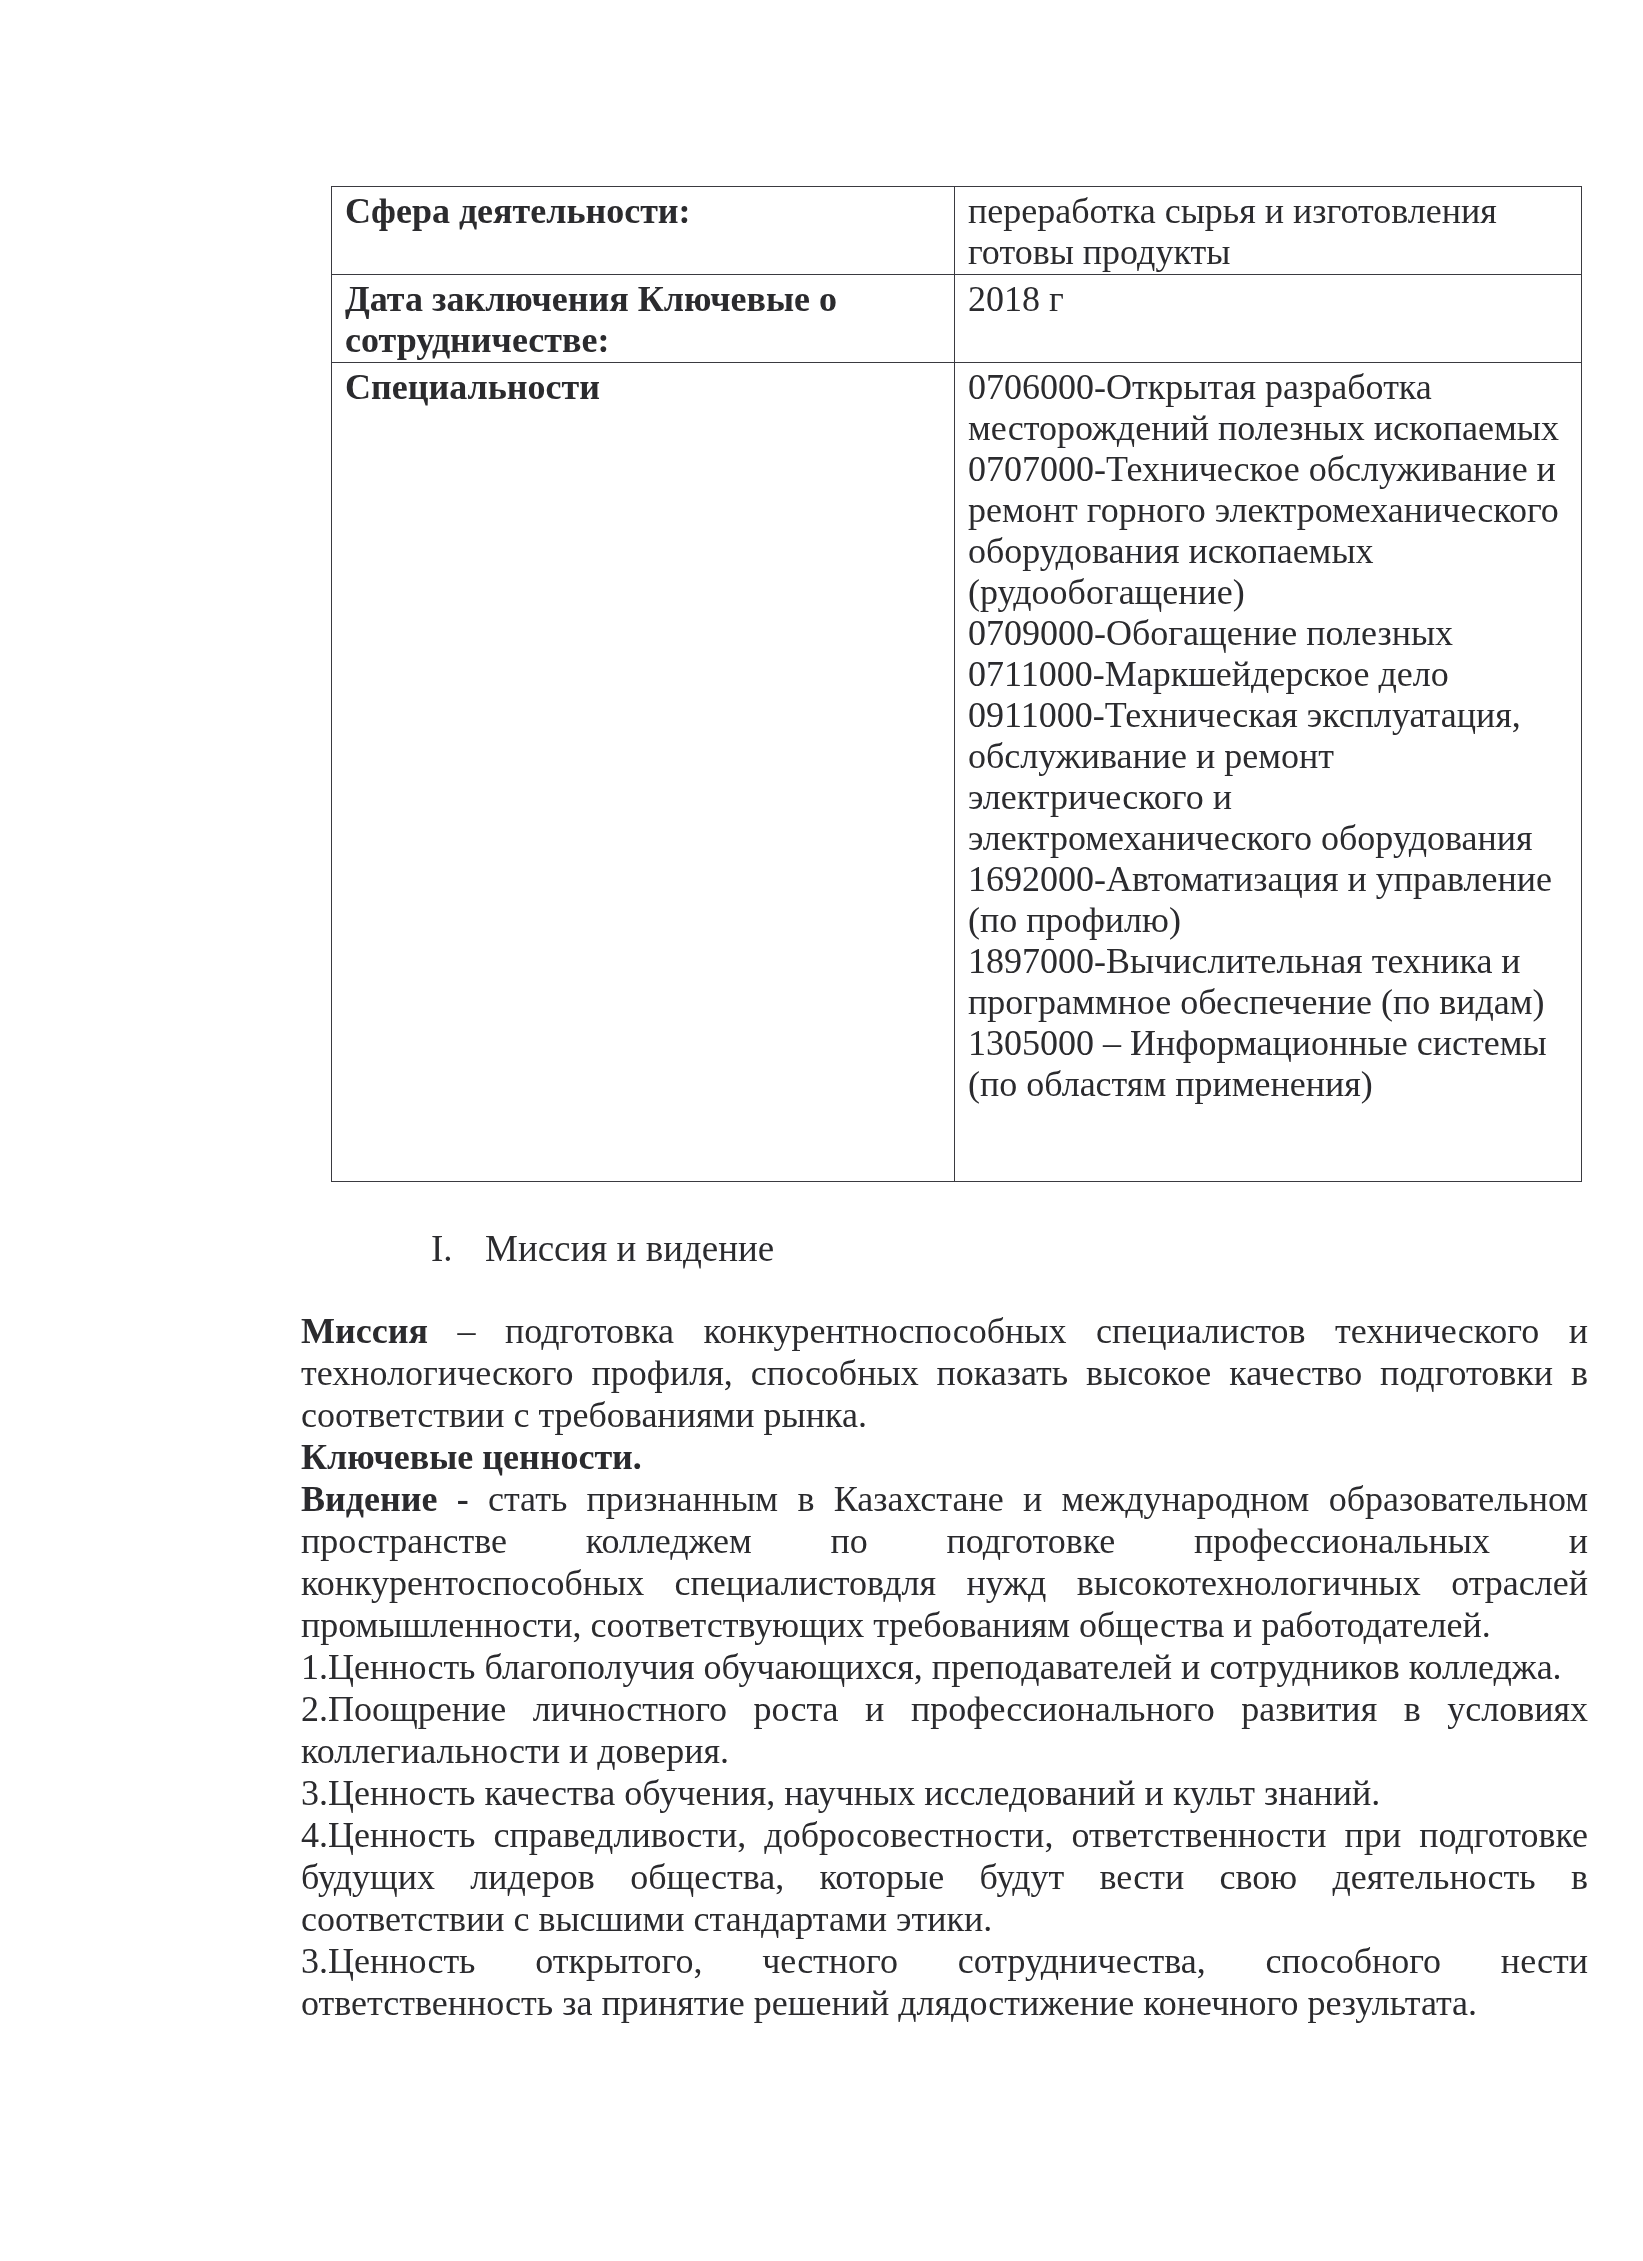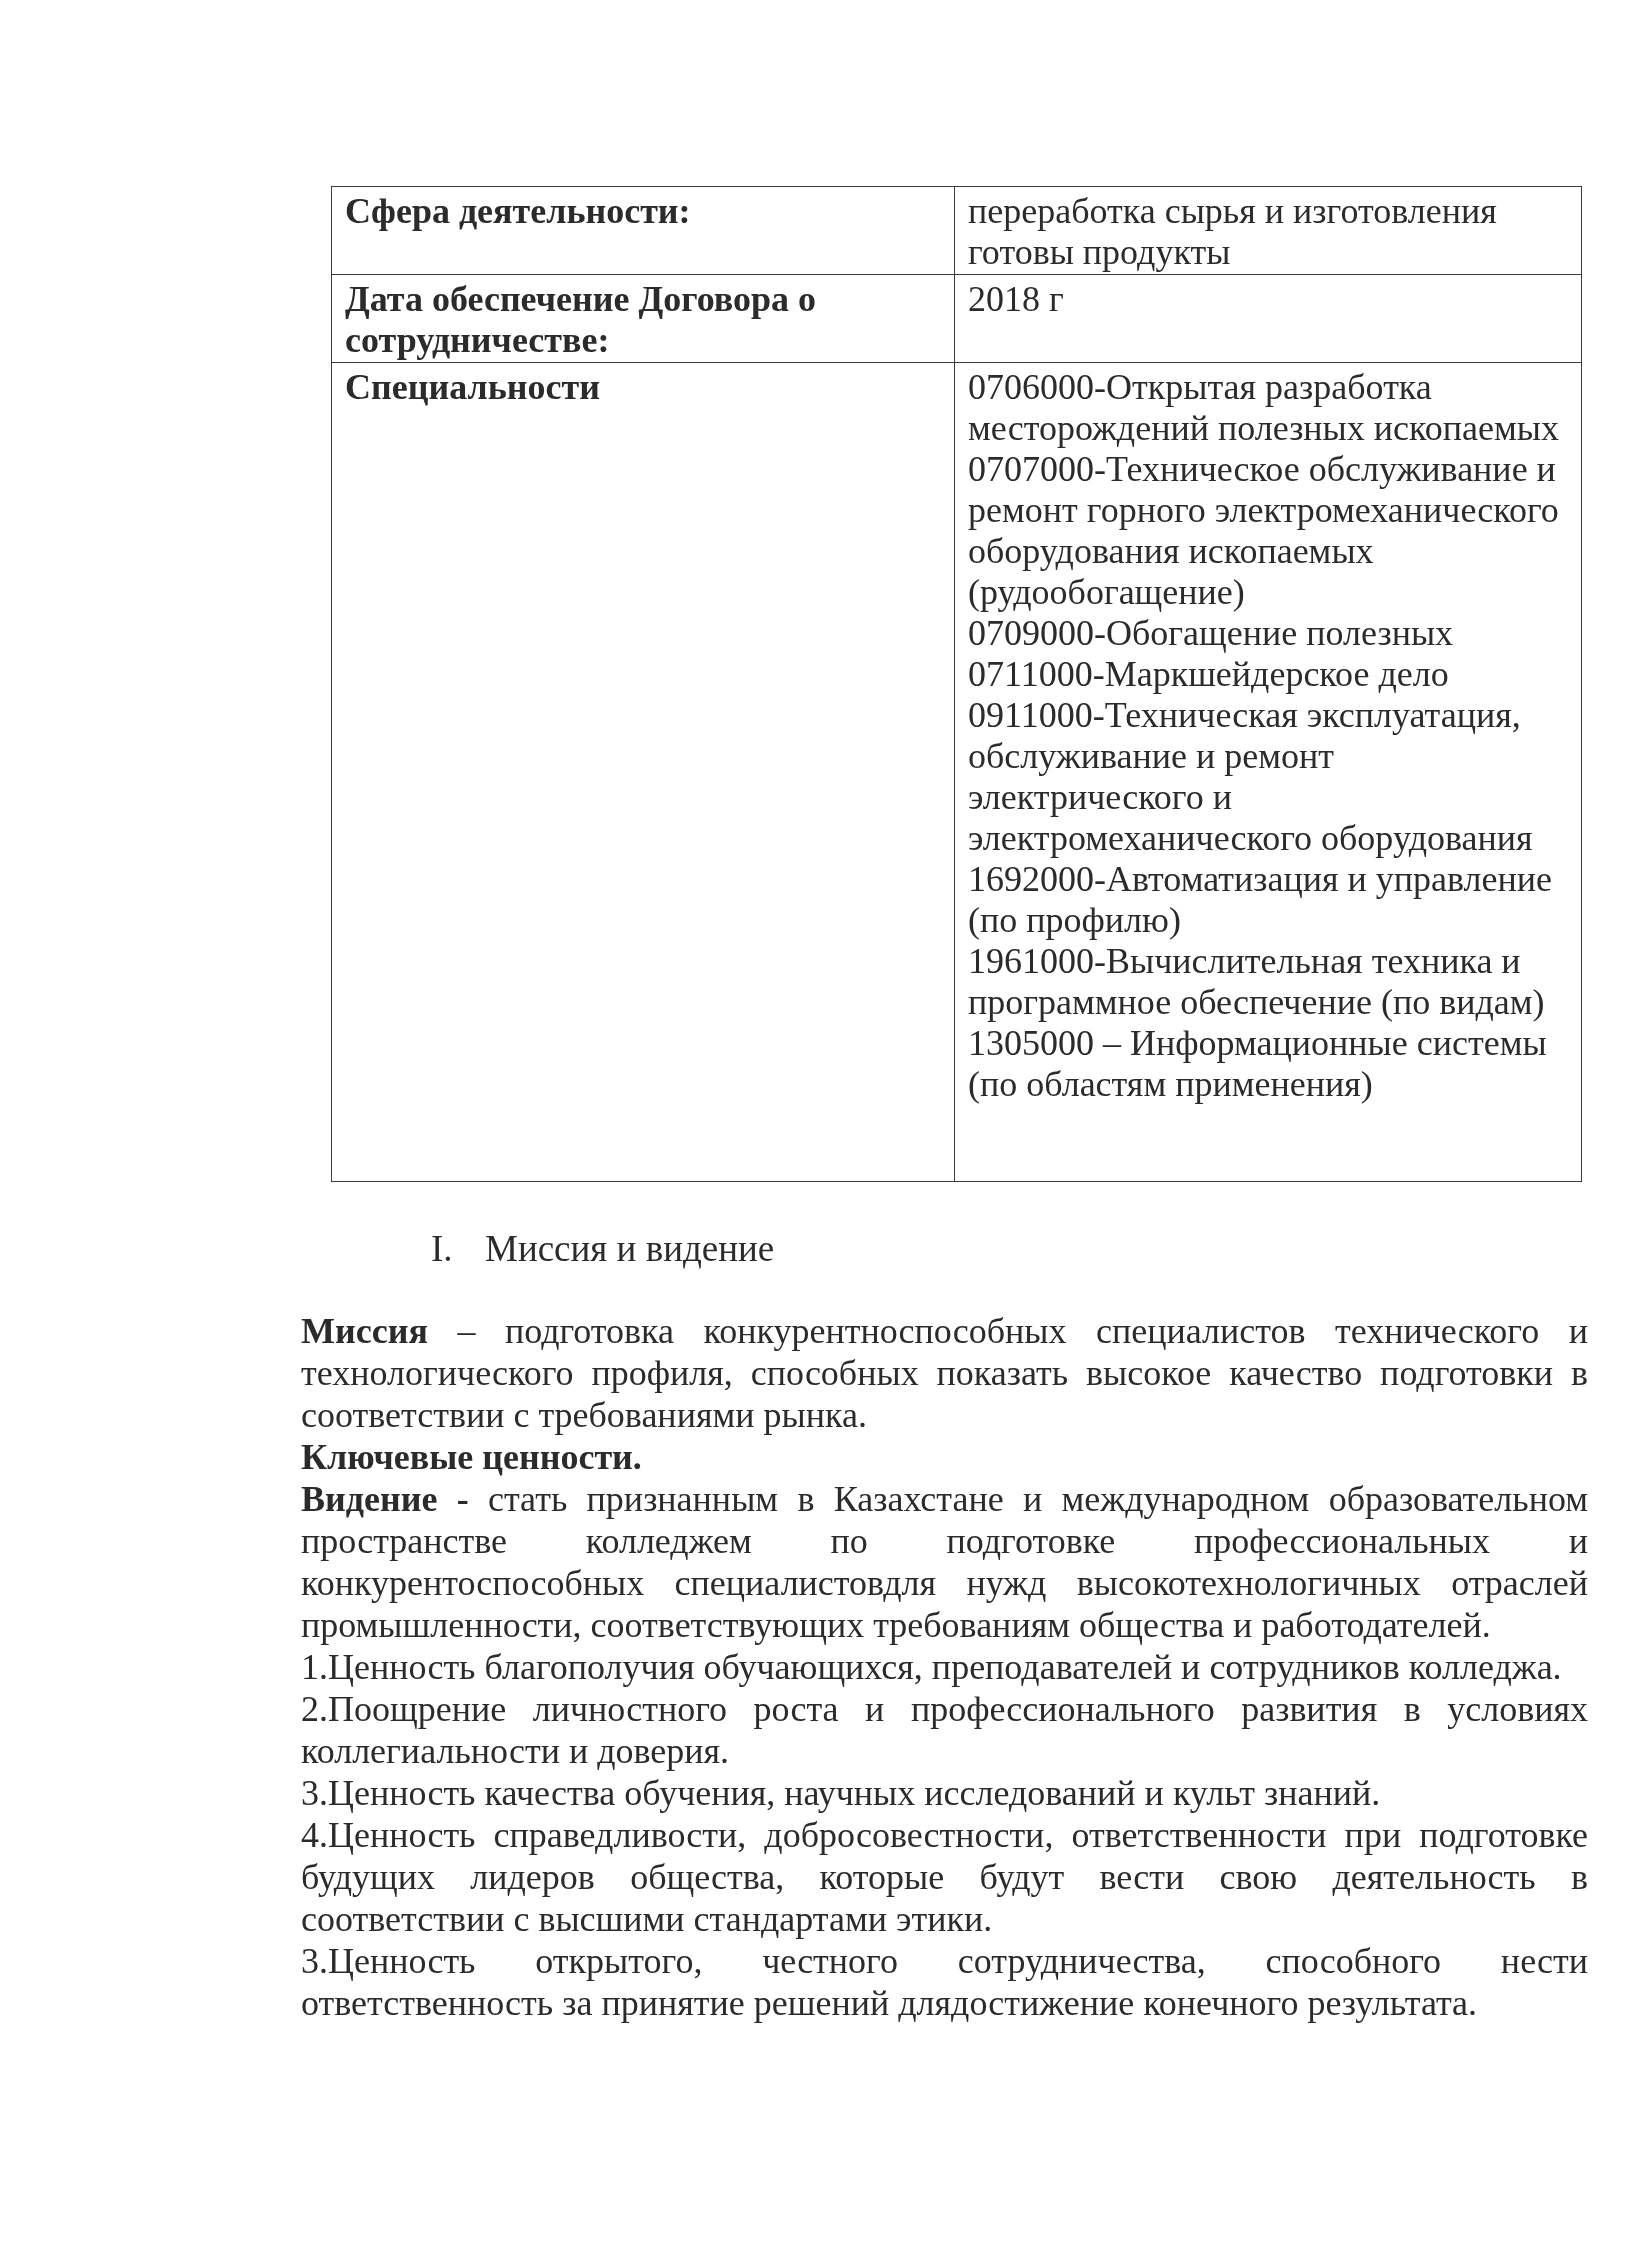--- a/index.html
+++ b/index.html
@@ -53,35 +53,35 @@
         <col class="c2">
       </colgroup>
     <tbody>
         <tr class="r1">
       <td class="label">Сфера деятельности:</td>
       <td>
         <span class="spec-line">переработка сырья и изготовления готовы продукты</span>
       </td>
     </tr>
     <tr class="r2">
-      <td class="label">Дата обеспечение Договора о сотрудничестве:</td>
+      <td class="label">Дата заключения Ключевые о сотрудничестве:</td>
       <td>
         <span class="spec-line">2018 г</span>
       </td>
     </tr>
     <tr class="r3">
       <td class="label">Специальности</td>
       <td>
         <span class="spec-line">0706000-Открытая разработка месторождений полезных ископаемых</span>
         <span class="spec-line">0707000-Техническое обслуживание и ремонт горного электромеханического оборудования ископаемых (рудообогащение)</span>
         <span class="spec-line">0709000-Обогащение полезных</span>
         <span class="spec-line">0711000-Маркшейдерское дело</span>
         <span class="spec-line">0911000-Техническая эксплуатация, обслуживание и ремонт электрического и электромеханического оборудования</span>
         <span class="spec-line">1692000-Автоматизация и управление (по профилю)</span>
-        <span class="spec-line">1961000-Вычислительная техника и программное обеспечение (по видам)</span>
+        <span class="spec-line">1897000-Вычислительная техника и программное обеспечение (по видам)</span>
         <span class="spec-line">1305000 – Информационные системы (по областям применения)</span>
       </td>
     </tr>
   </tbody>
     </table>
 
   <h2 class="section-heading">
     <span class="num">I.</span><span>Миссия и видение</span>
   </h2>
 

